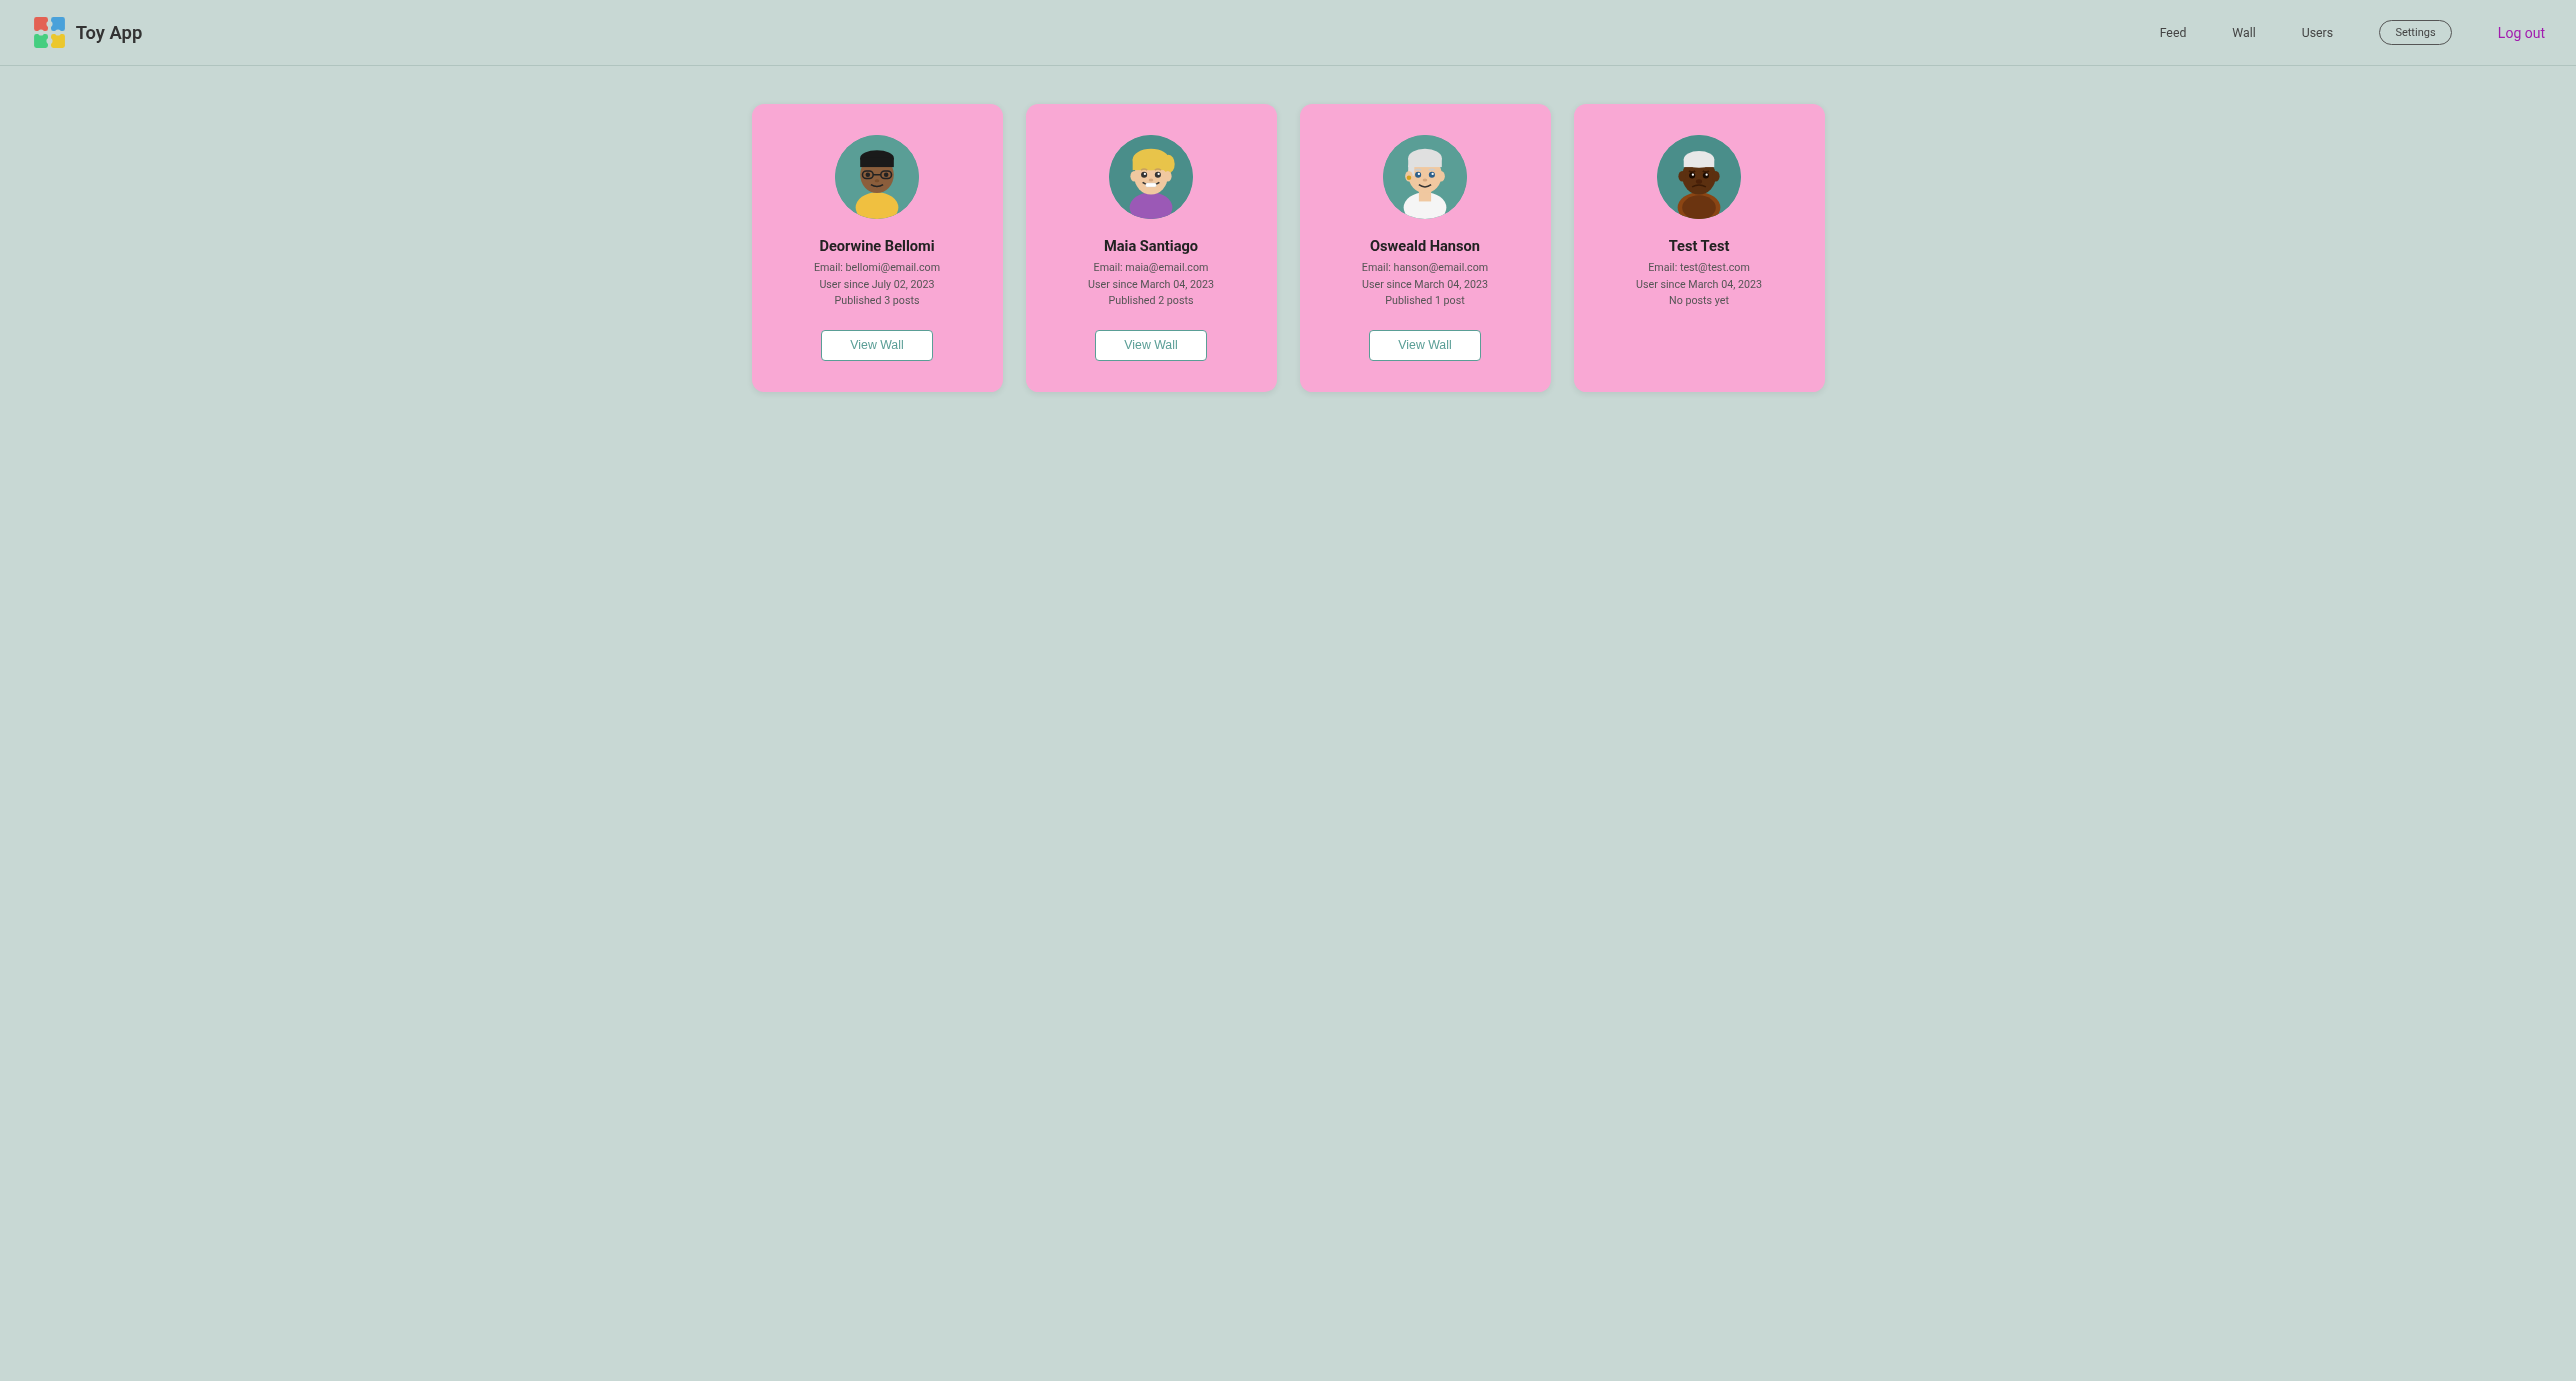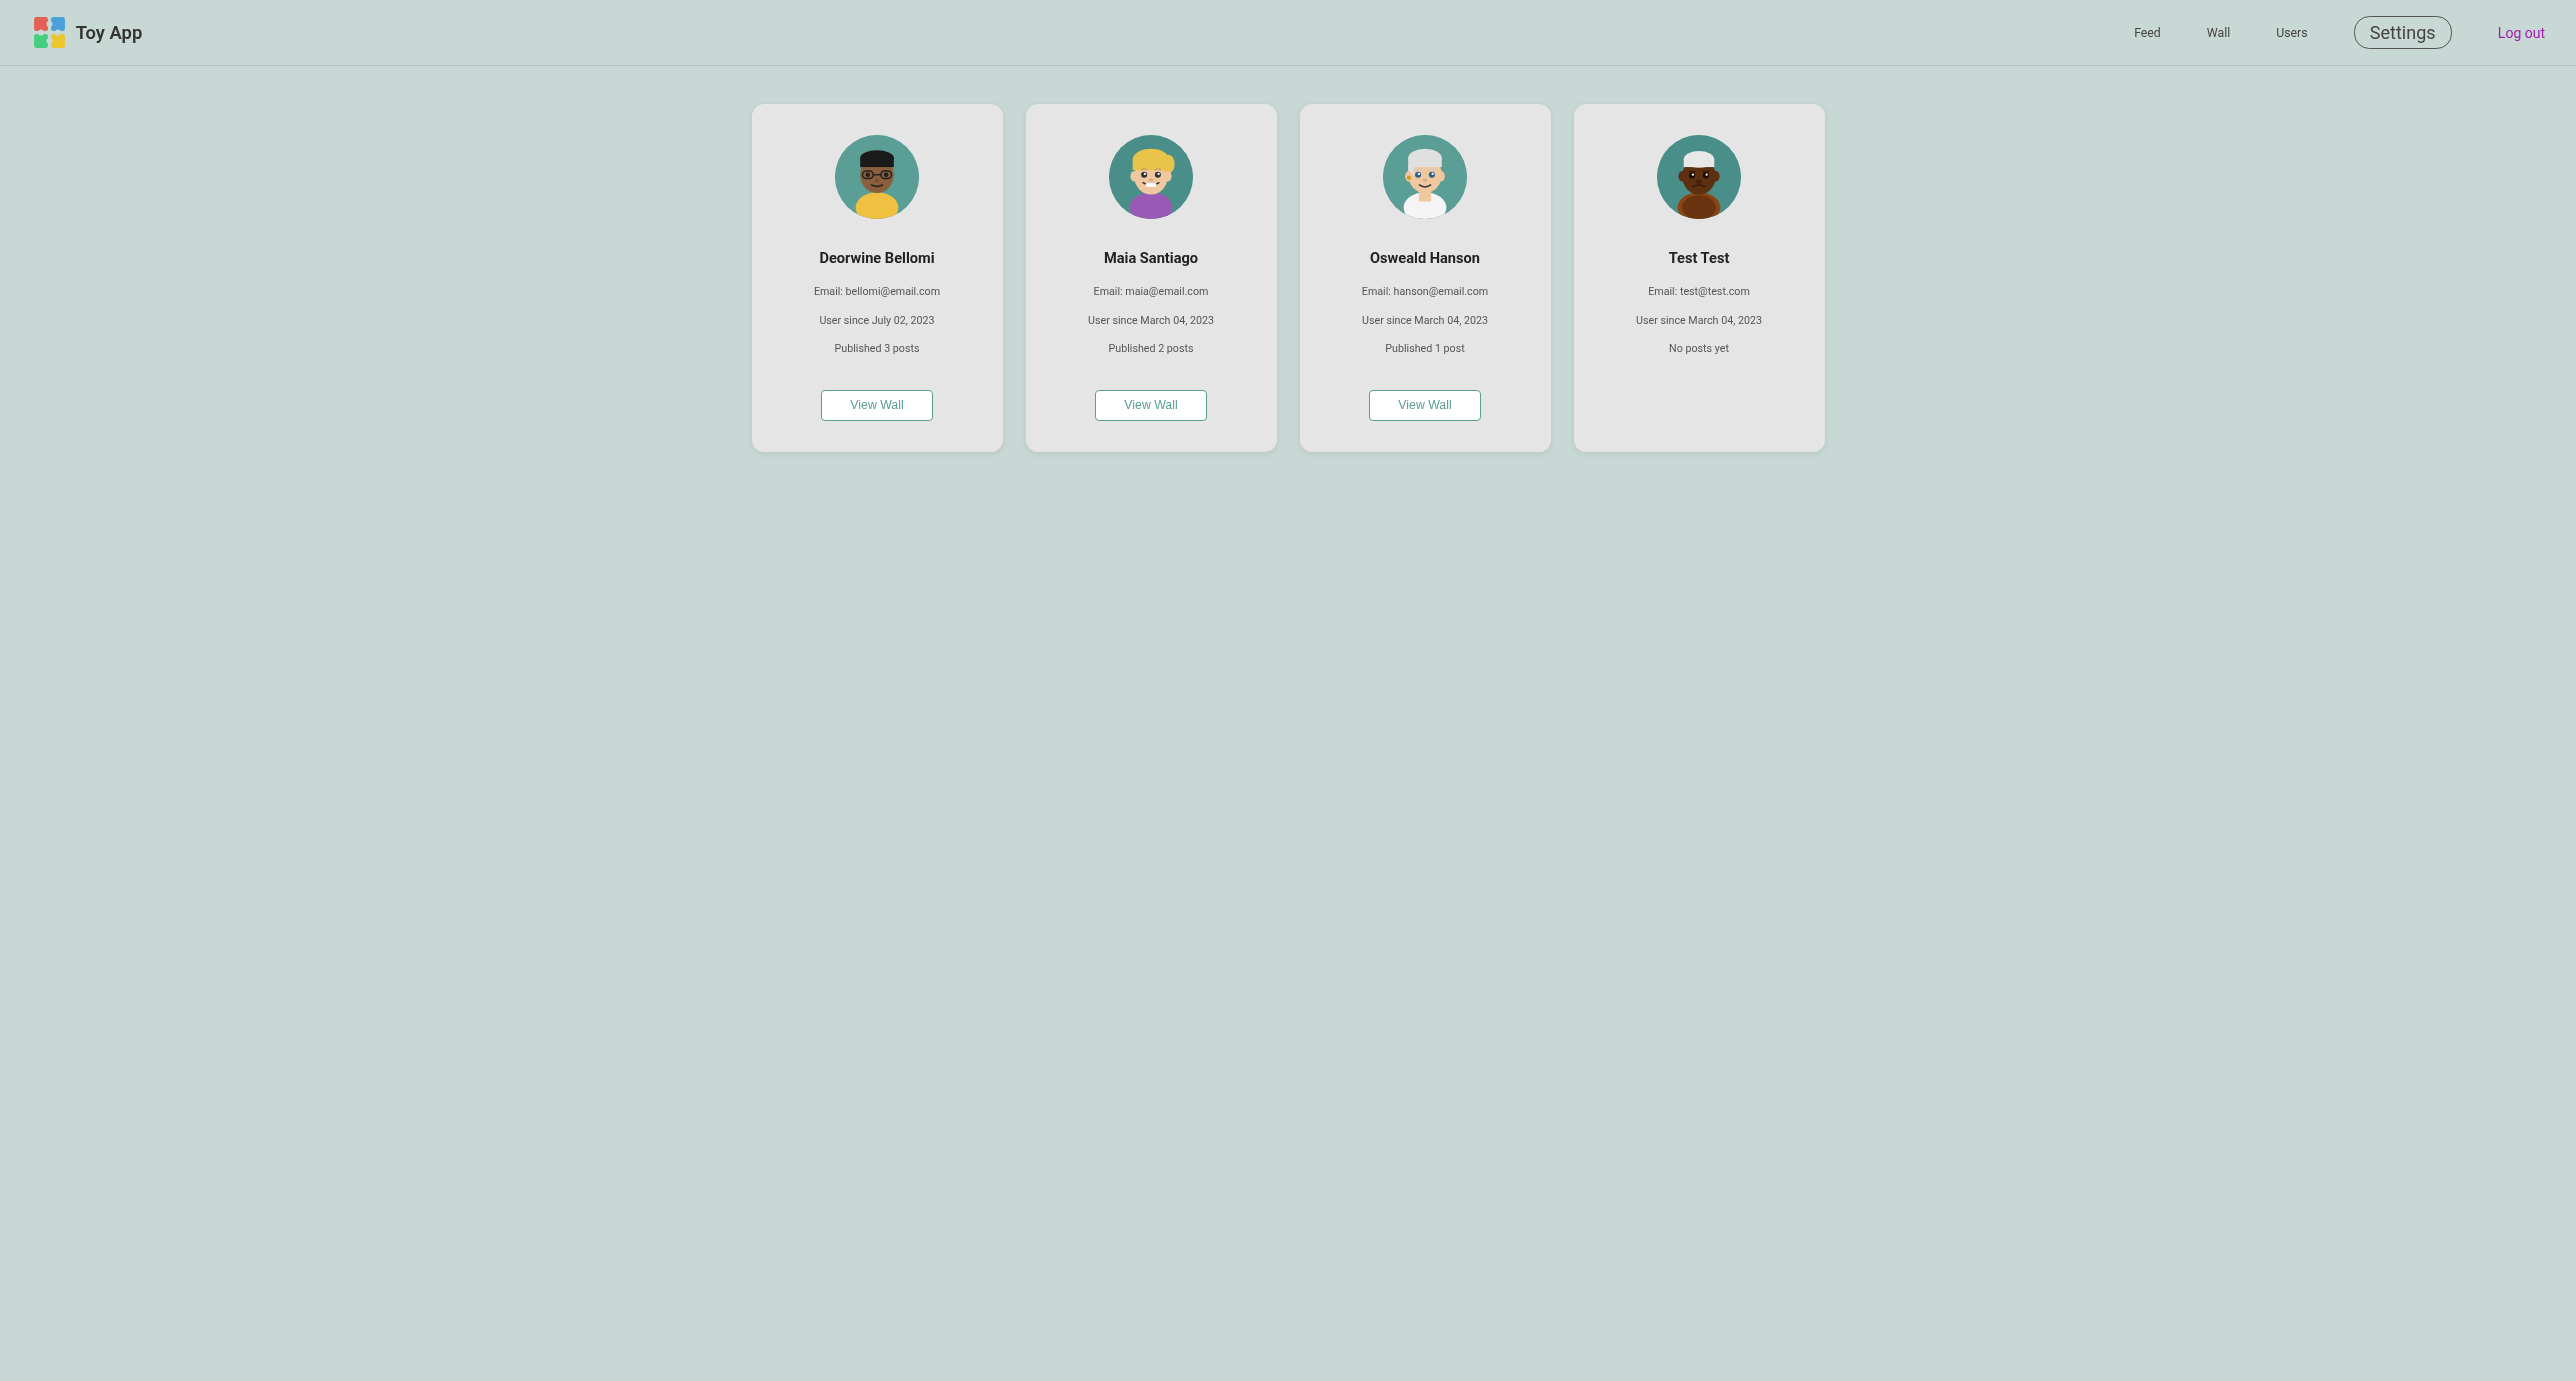--- a/index.html
+++ b/index.html
@@ -54,21 +54,21 @@
       font-size: 12.3px;
       color: #444;
       text-decoration: none;
       cursor: pointer;
     }
 
     .nav-settings {
       border: 1.5px solid #555;
       border-radius: 15.3px;
       padding: 4.6px 15.3px;
-      font-size: 18px;
+      font-size: 11px;
       color: #444;
       cursor: pointer;
     }
 
     .nav-logout {
       font-size: 14px;
       color: #a21caf;
       cursor: pointer;
     }
 
@@ -79,27 +79,27 @@
 
     .users-grid {
       display: grid;
       grid-template-columns: repeat(4, 1fr);
       gap: 23px;
       max-width: 1073px;
       margin: 0 auto;
     }
 
     .user-card {
-      background: #e5e5e5;
+      background: #f9a8d4;
       border-radius: 12.3px;
       padding: 31px 23px;
       display: flex;
       flex-direction: column;
       align-items: center;
-      gap: 12px;
+      gap: 0;
       box-shadow: 0 1.5px 6.1px rgba(0,0,0,0.08);
     }
 
     .user-avatar {
       width: 84px;
       height: 84px;
       border-radius: 50%;
       background-color: #5a9e96;
       overflow: hidden;
       margin-bottom: 18.4px;

